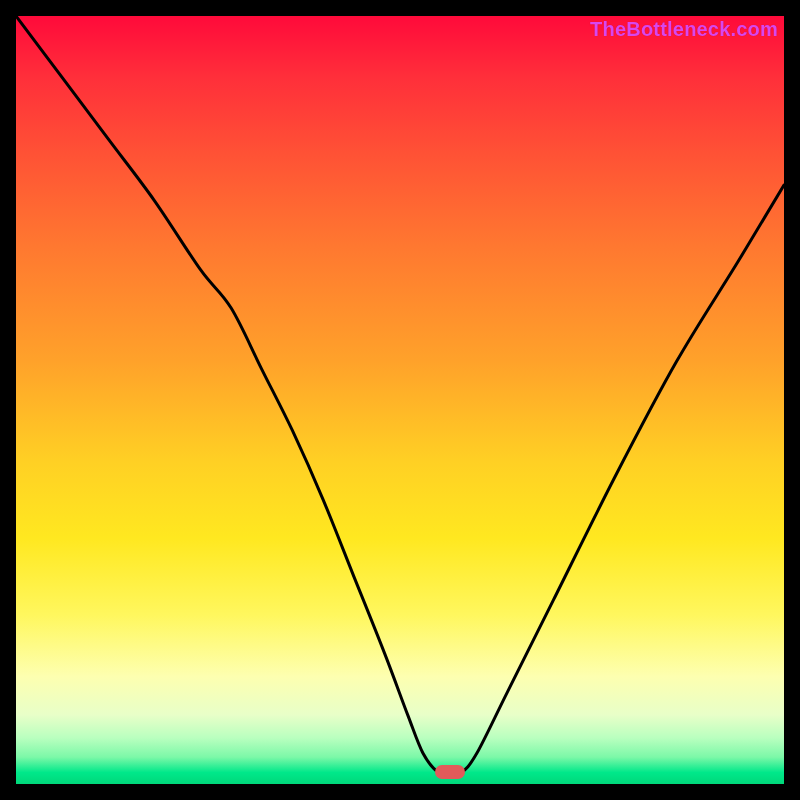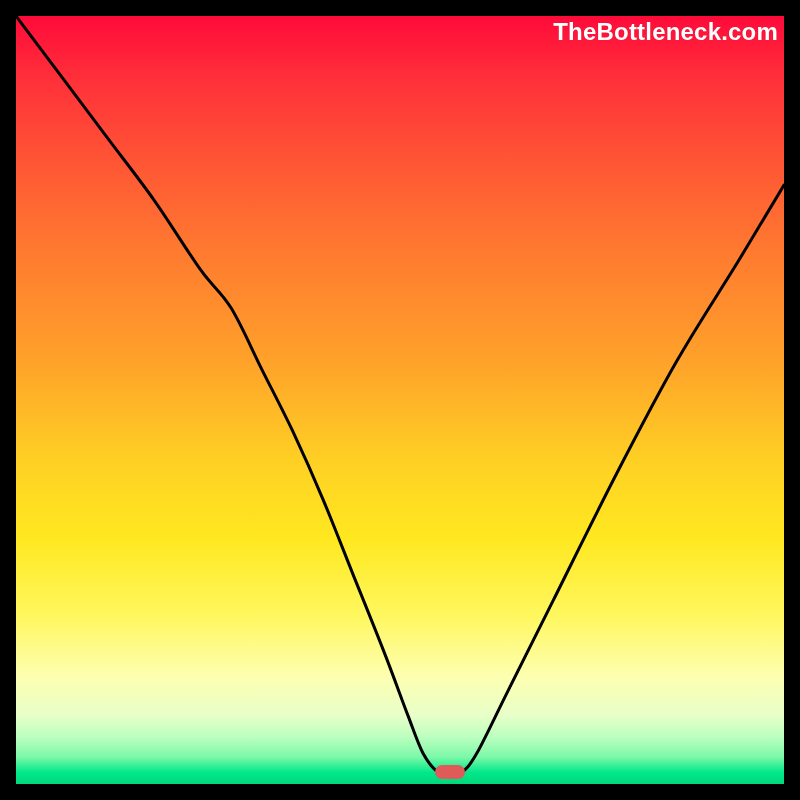--- a/index.html
+++ b/index.html
@@ -48,22 +48,22 @@
       #b9ffbf 94%,
       #7cf8a8 96.5%,
       #00e88a 98.5%,
       #00d87a 100%
     );
   }
   .watermark {
     position: absolute;
     top: 2px;
     right: 6px;
-    color: #ffffff;
-    font-size: 24px;
+    color: #d946ef;
+    font-size: 20px;
     font-weight: 600;
     letter-spacing: 0.2px;
     text-shadow: 0 0 1px rgba(0,0,0,0.2);
     pointer-events: none;
   }
   svg.curve {
     position: absolute;
     left: 0;
     top: 0;
     width: 768px;

